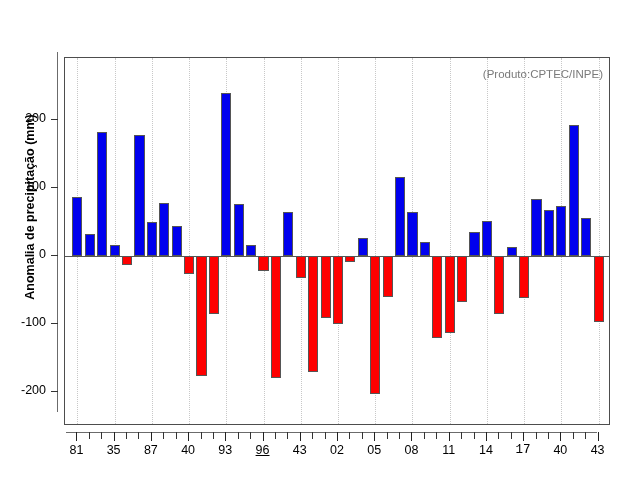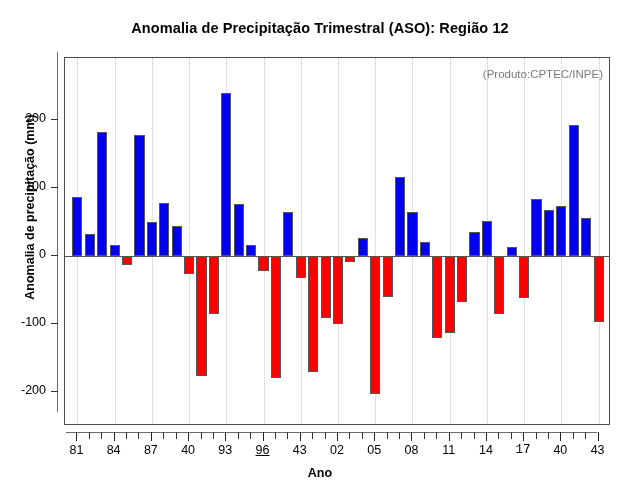--- a/index.html
+++ b/index.html
@@ -143,21 +143,20 @@
     text-align: center;
     font-size: 12.5px;
     font-weight: bold;
   }
 </style>
 </head>
 <body>
 
 <div id="figure">
 
-  <div id="chart-title">Anomalia de Precipitação Trimestral (ASO): Região 12</div>
 
   <div id="plot-area">
     <div id="grid-layer">
         <div class="vgrid" style="left: 12.41px;"></div>
         <div class="vgrid" style="left: 49.64px;"></div>
         <div class="vgrid" style="left: 86.86px;"></div>
         <div class="vgrid" style="left: 124.09px;"></div>
         <div class="vgrid" style="left: 161.32px;"></div>
         <div class="vgrid" style="left: 198.55px;"></div>
         <div class="vgrid" style="left: 235.77px;"></div>
@@ -234,21 +233,21 @@
     </div>
   <div id="y-axis-title">Anomalia de precipitação (mm)</div>
 
   <div id="x-axis-line"></div>
   <div id="x-axis-layer">
       <div class="xtick major" style="left: 76.41px;"></div>
       <div class="xtick-label" style="left: 76.41px;">81</div>
       <div class="xtick" style="left: 88.82px;"></div>
       <div class="xtick" style="left: 101.23px;"></div>
       <div class="xtick major" style="left: 113.64px;"></div>
-      <div class="xtick-label" style="left: 113.64px;">84</div>
+      <div class="xtick-label" style="left: 113.64px;">35</div>
       <div class="xtick" style="left: 126.05px;"></div>
       <div class="xtick" style="left: 138.45px;"></div>
       <div class="xtick major" style="left: 150.86px;"></div>
       <div class="xtick-label" style="left: 150.86px;">87</div>
       <div class="xtick" style="left: 163.27px;"></div>
       <div class="xtick" style="left: 175.68px;"></div>
       <div class="xtick major" style="left: 188.09px;"></div>
       <div class="xtick-label" style="left: 188.09px;">40</div>
       <div class="xtick" style="left: 200.5px;"></div>
       <div class="xtick" style="left: 212.91px;"></div>
@@ -288,15 +287,14 @@
       <div class="xtick-label" style="left: 523.14px; font-family: Liberation Mono, monospace;">17</div>
       <div class="xtick" style="left: 535.55px;"></div>
       <div class="xtick" style="left: 547.95px;"></div>
       <div class="xtick major" style="left: 560.36px;"></div>
       <div class="xtick-label" style="left: 560.36px;">40</div>
       <div class="xtick" style="left: 572.77px;"></div>
       <div class="xtick" style="left: 585.18px;"></div>
       <div class="xtick major" style="left: 597.59px;"></div>
       <div class="xtick-label" style="left: 597.59px;">43</div>
     </div>
-  <div id="x-axis-title">Ano</div>
 
 </div>
 
 </body></html>

